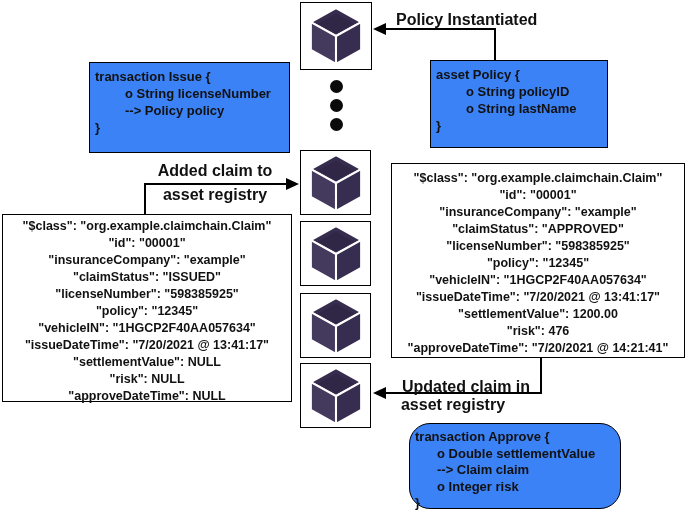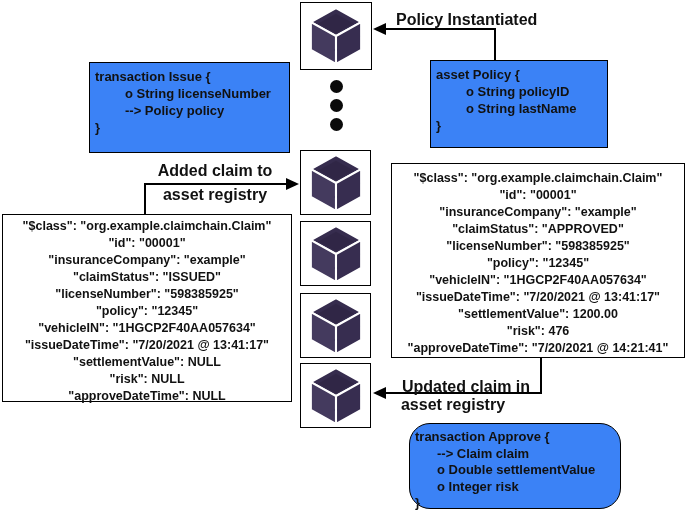--- a/index.html
+++ b/index.html
@@ -137,22 +137,22 @@
     <div>"policy": "12345"</div>
     <div>"vehicleIN": "1HGCP2F40AA057634"</div>
     <div>"issueDateTime": "7/20/2021 @ 13:41:17"</div>
     <div>"settlementValue": 1200.00</div>
     <div>"risk": 476</div>
     <div>"approveDateTime": "7/20/2021 @ 14:21:41"</div>
   </div>
 
   <div class="def-box approve" style="left:389px;top:423px;width:212px;height:86px;border-radius:21px;">
     <div>transaction Approve {</div>
+    <div class="item">o Double settlementValue</div>
     <div class="item">--&gt; Claim claim</div>
-    <div class="item">o Double settlementValue</div>
     <div class="item">o Integer risk</div>
     <div>}</div>
   </div>
 
   <div class="lbl" style="left:396px;top:12px;">Policy Instantiated</div>
 
   <div class="lbl" style="left:150px;top:163px;width:130px;">Added claim to</div>
   <div class="lbl" style="left:150px;top:187px;width:130px;">asset registry</div>
 
   <div class="lbl" style="left:378px;top:379px;width:120px;margin-left:24px;">Updated claim in</div>

